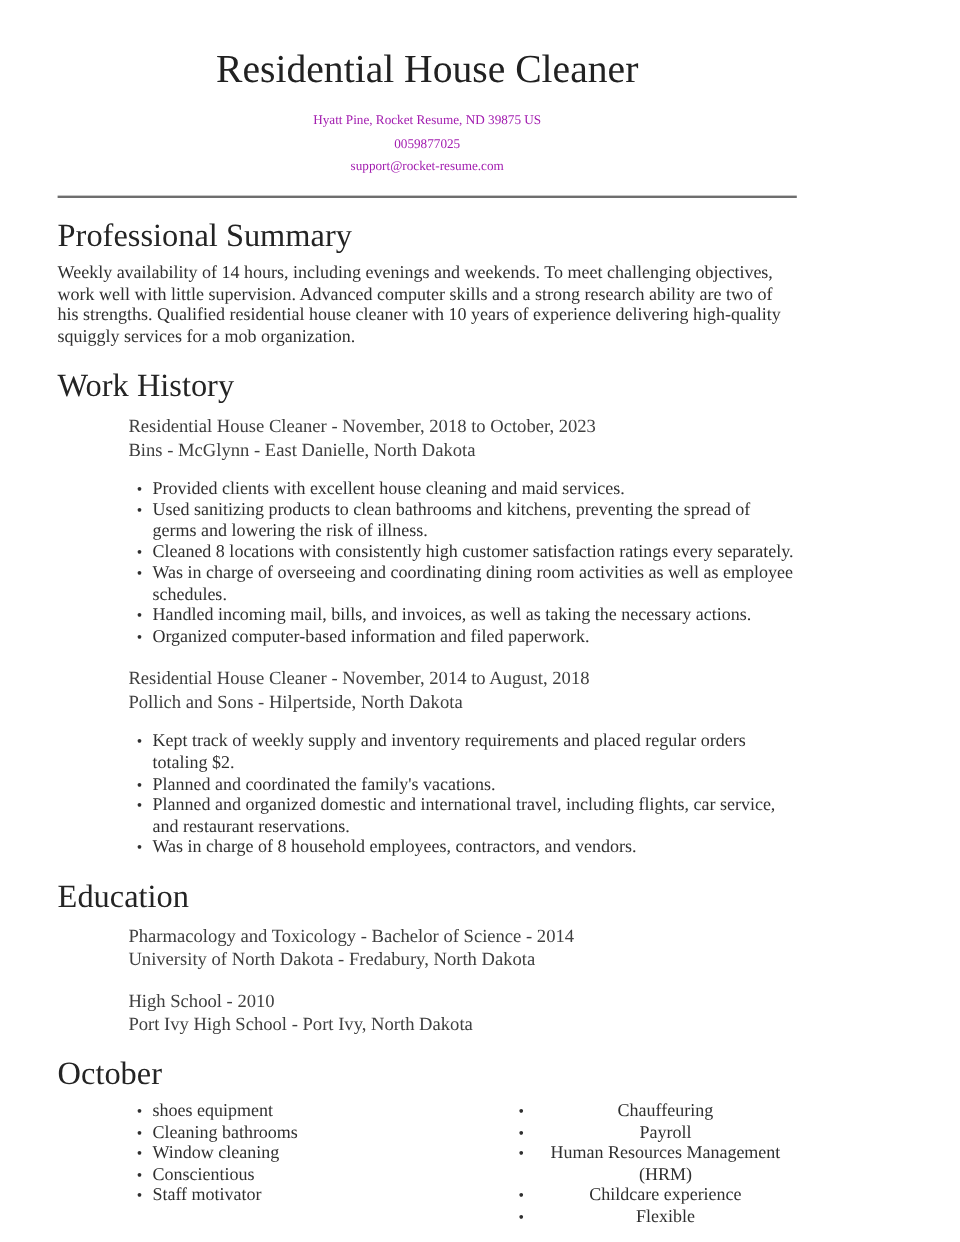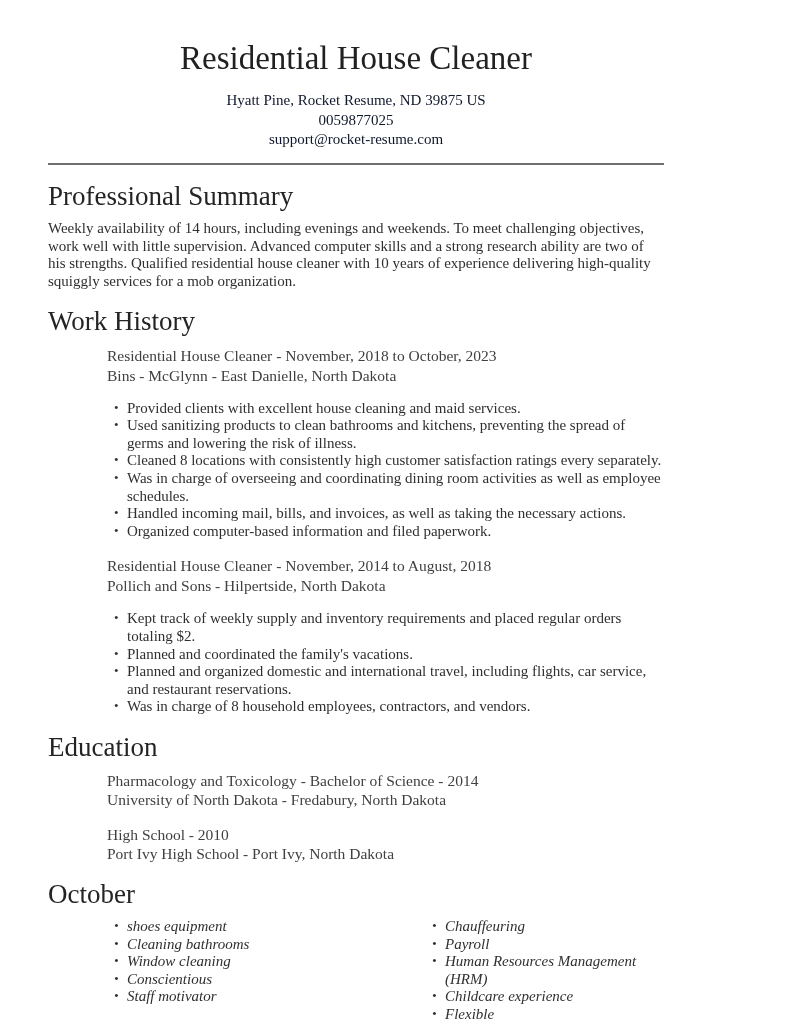--- a/index.html
+++ b/index.html
@@ -21,23 +21,23 @@
   
   .header { text-align: center; }
   .name {
     font-size: 33px;
     line-height: 1.1;
     font-weight: normal;
     margin: 0 0 15px 0;
     color: #212121;
   }
   .contact-line {
-    font-size: 15px;
+    font-size: 11px;
     line-height: 19.5px;
-    color: #0f172a;
+    color: #a21caf;
     font-family: Liberation Serif, serif;
   }
   .divider {
     border: none;
     border-top: 2px solid #6e6e6e;
     margin: 13px 0 0 0;
   }
   
   .section-title {
     font-size: 27px;
@@ -75,23 +75,23 @@
   }
   ul.bullets li::before {
     content: "\2022";
     position: absolute;
     left: -13px;
     top: -1px;
     font-size: 13px;
     color: #2f2f2f;
   }
   
-  .skills-cols { display: flex; font-style: italic; }
+  .skills-cols { display: flex; }
   .skills-col-left { width: 318px; flex: none; }
-  .skills-col-right { flex: 1; }
+  .skills-col-right { flex: 1; text-align: center; }
   .skills-cols ul.bullets { margin-top: 0; }
   .skills-cols ul.bullets li { line-height: 17.5px; }
 </style>
 </head>
 <body>
 
 <div class="page">
 
   <div class="header">
     <h1 class="name">Residential House Cleaner</h1>

